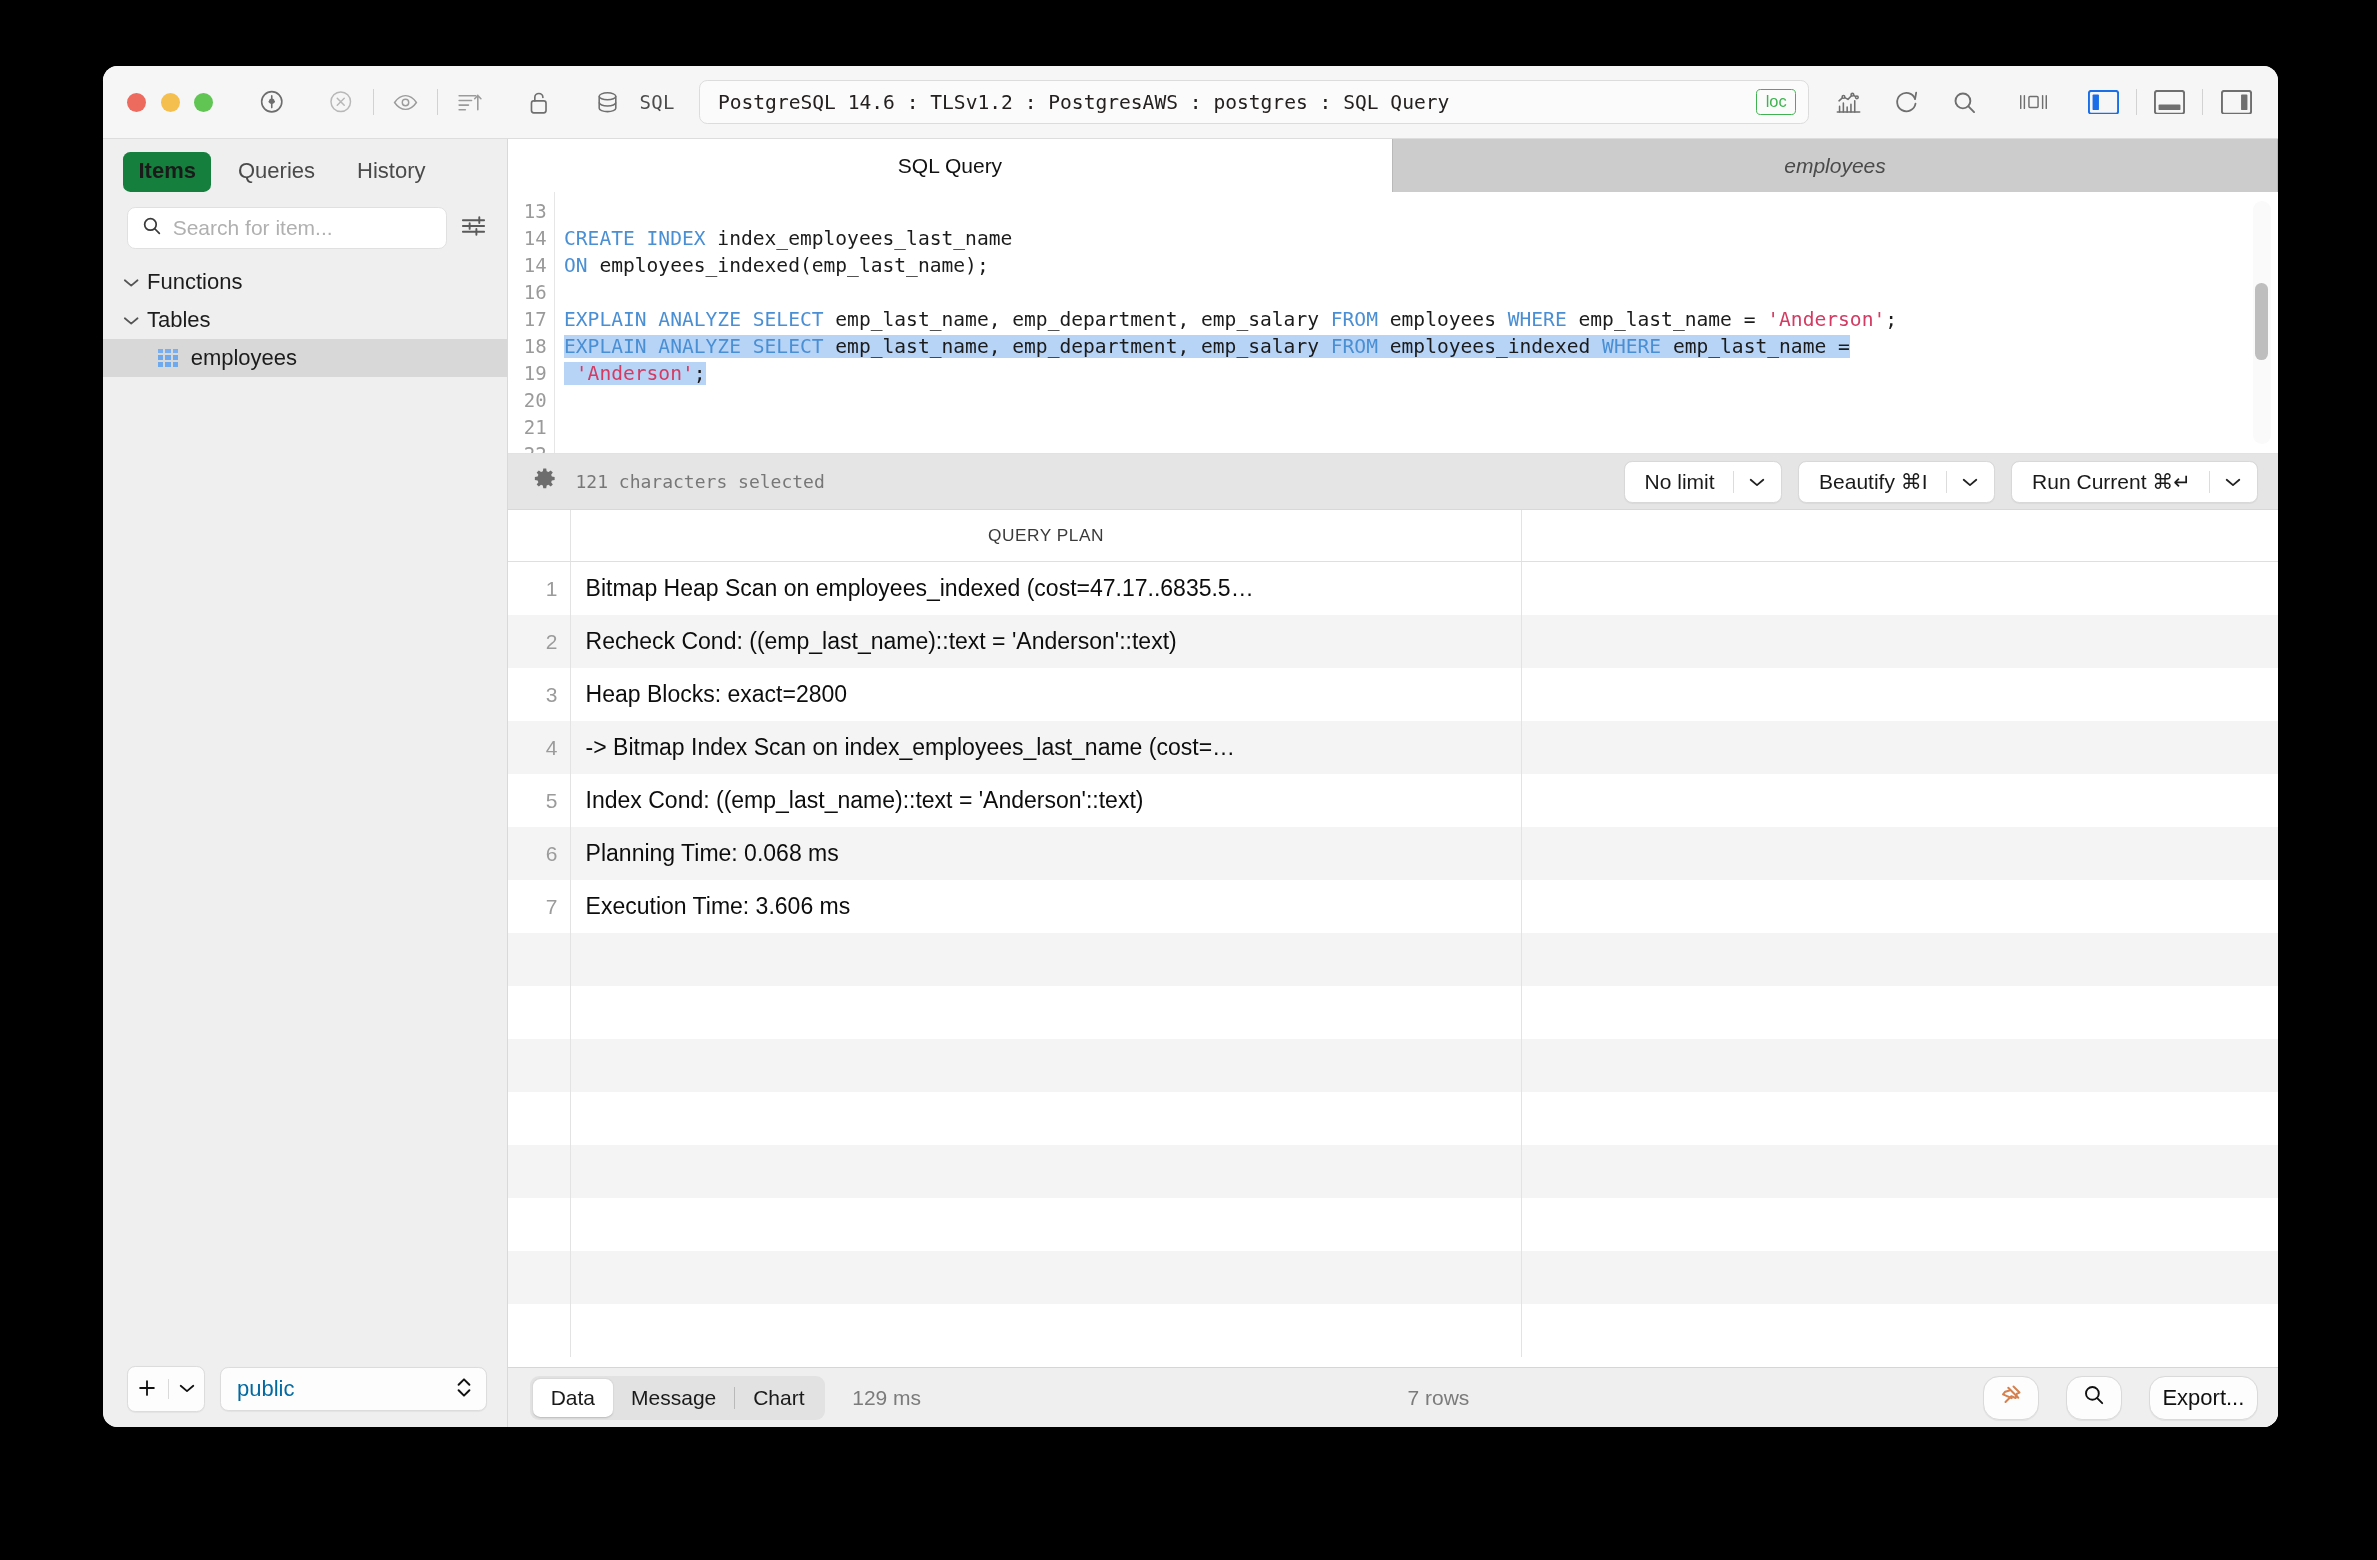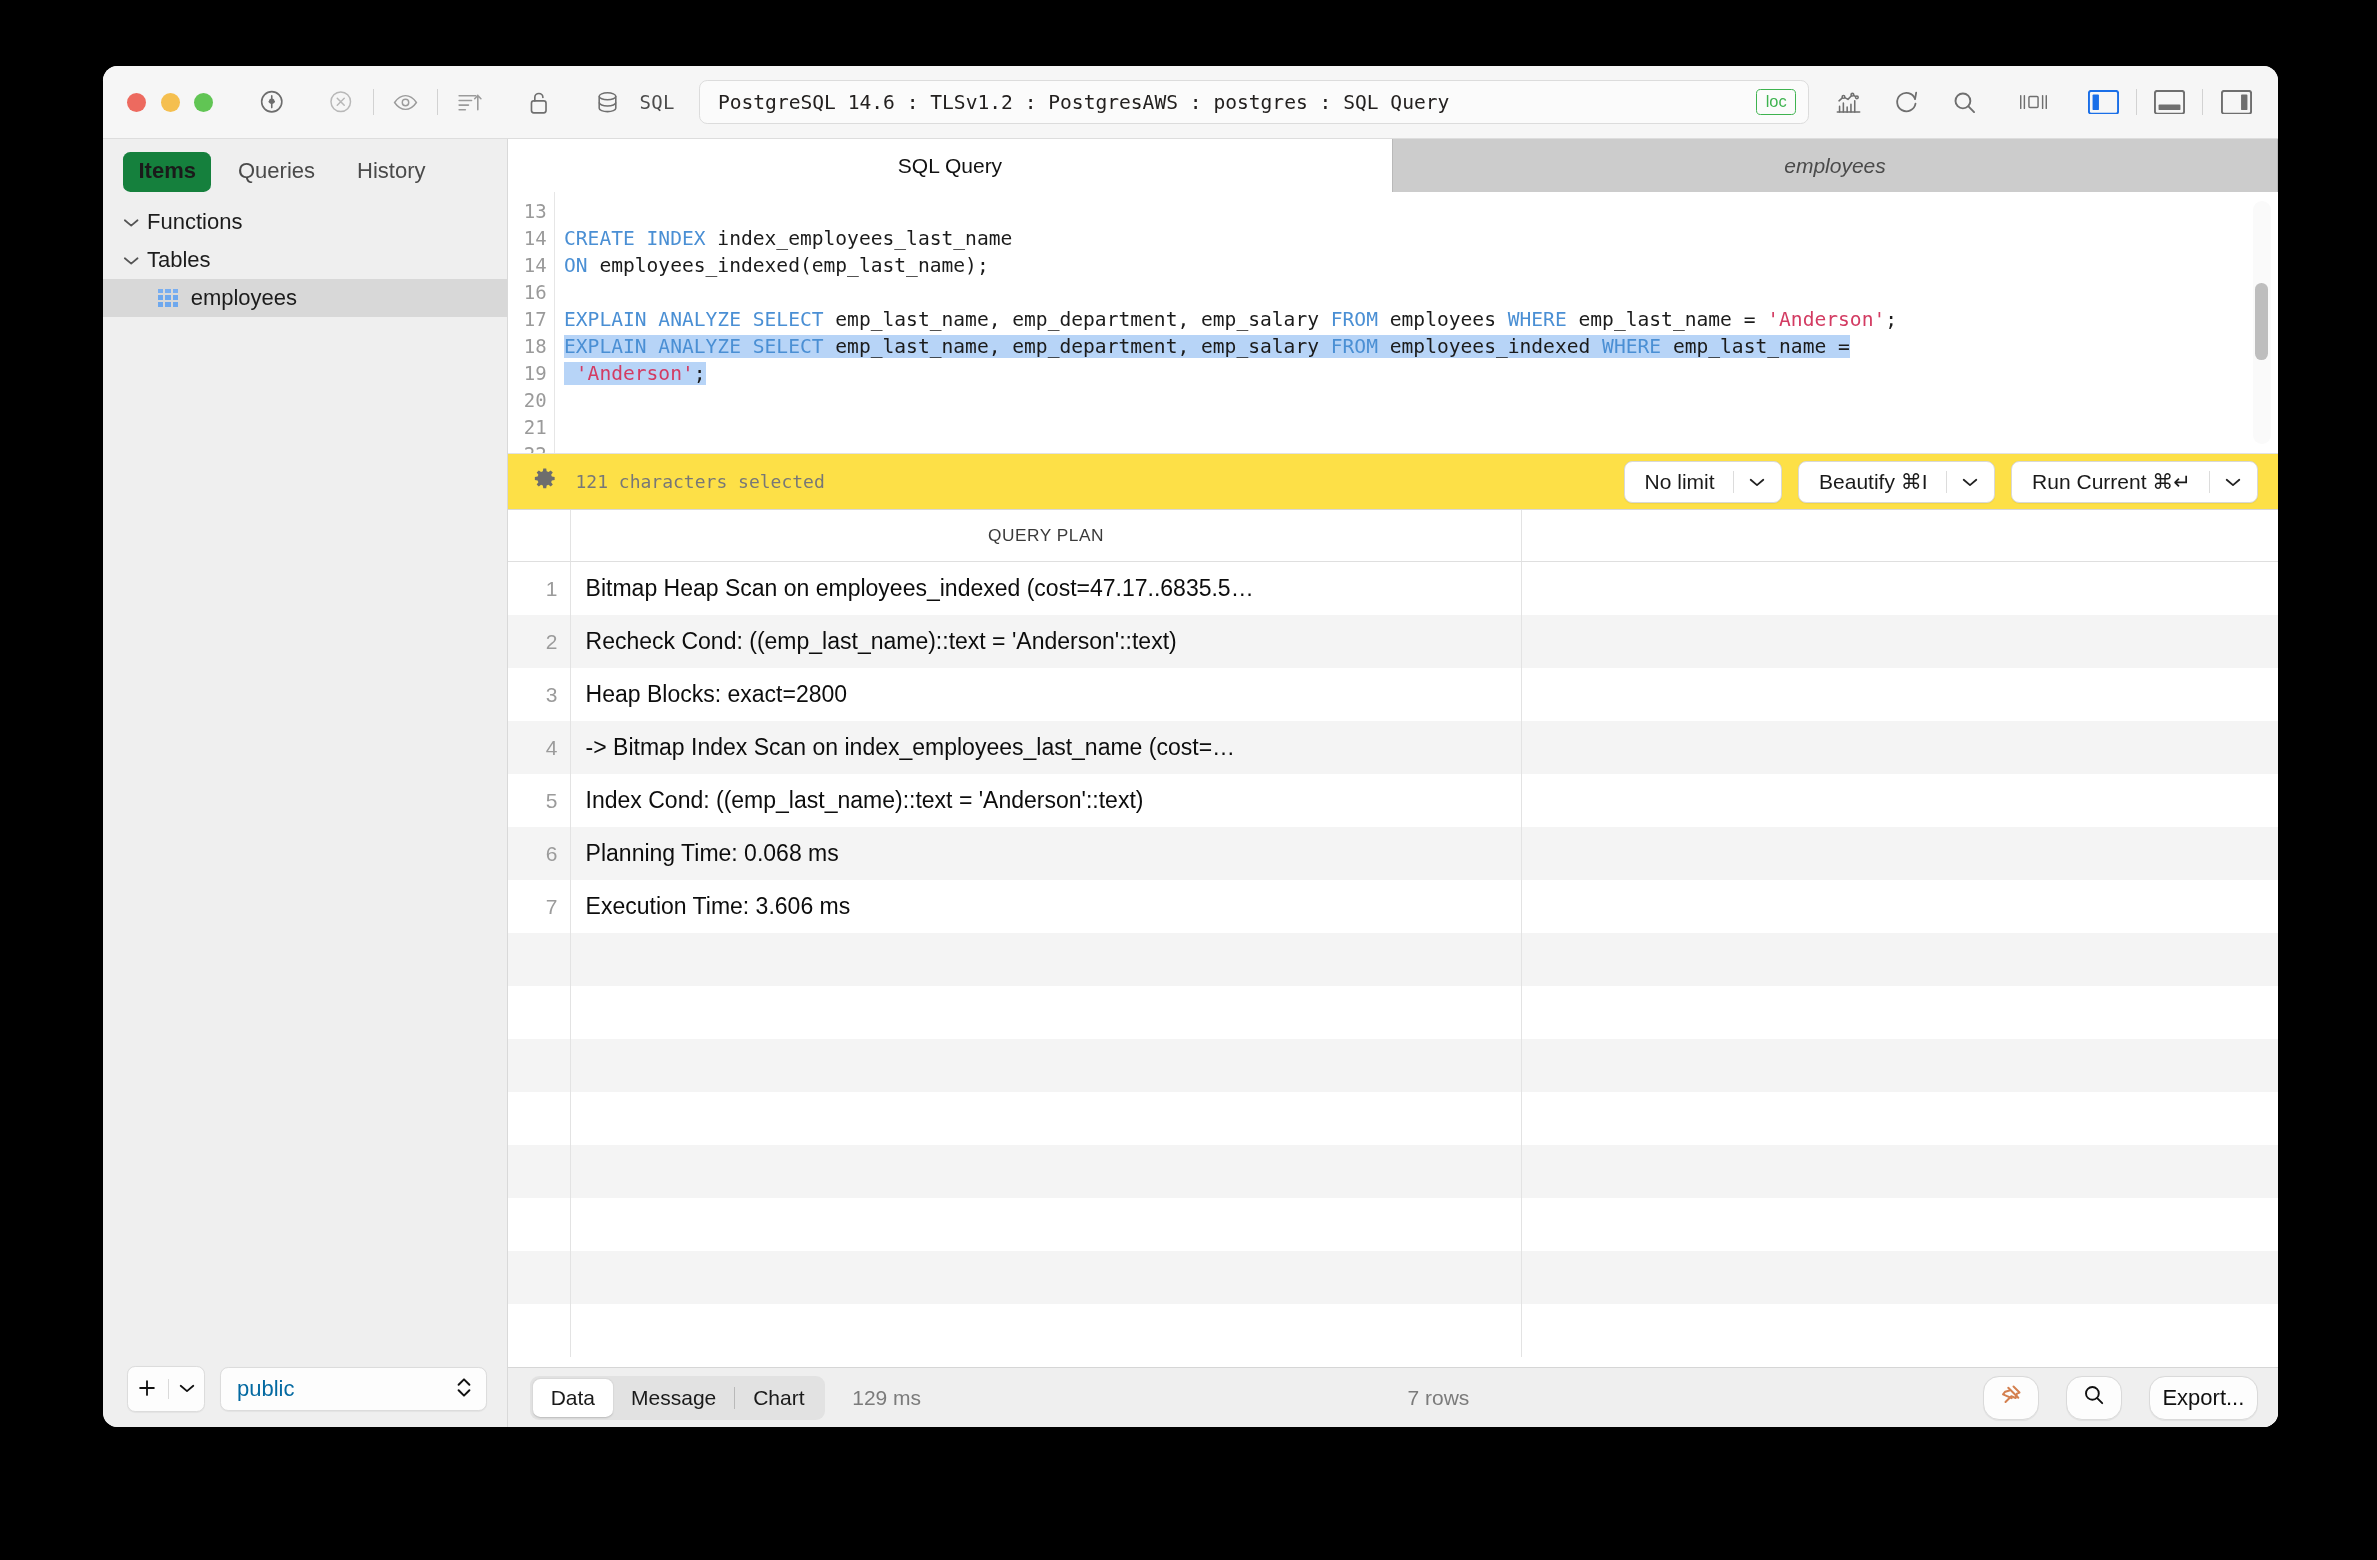--- a/index.html
+++ b/index.html
@@ -243,21 +243,21 @@
   }
   .ed-thumb {
     position: absolute; left: 2.7px; width: 12.7px;
     top: 82px; height: 77px;
     background: #bebebe; border-radius: 6.4px;
   }
 
   
   .ed-toolbar {
     height: 56px; flex: 0 0 auto;
-    background: #fde047;
+    background: #e5e5e5;
     display: flex; align-items: center;
     padding: 0 20px 0 24px;
     box-sizing: border-box;
     border-bottom: 0.9px solid #d8d8d8;
     gap: 0;
   }
   .sel-count { font-family: "DejaVu Sans Mono", monospace; font-size: 18px; color: #777; margin-left: 18px; }
   .spacer { flex: 1 1 auto; }
   .combo {
     height: 40px;
@@ -458,20 +458,37 @@
 
   <div class="body-split">
 
     <div class="sidebar">
       <div class="side-tabs">
         <div class="side-tab active">Items</div>
         <div class="side-tab">Queries</div>
         <div class="side-tab">History</div>
       </div>
 
+      <div class="search-row">
+        <div class="search-box">
+          <span>
+            <svg width="22" height="22" viewBox="0 0 24 24" fill="none" stroke="#3a3a3a" stroke-width="1.9">
+              <circle cx="10.3" cy="10.3" r="6.3"></circle>
+              <path d="M15 15l5 5" stroke-linecap="round"></path>
+            </svg>
+          </span>
+          <span class="search-ph">Search for item...</span>
+        </div>
+        <span>
+          <svg width="27" height="24" viewBox="0 0 28 24" fill="none" stroke="#5a5a5a" stroke-width="2">
+            <path d="M3 6h22M3 12h22M3 18h22" stroke-linecap="round"></path>
+            <path d="M20 3v6M10 9v6M17 15v6" stroke-linecap="round"></path>
+          </svg>
+        </span>
+      </div>
 
       <div class="tree">
         <div class="tree-row">
           <span class="twisty">
             <svg width="16.4" height="11" viewBox="0 0 18 12" fill="none" stroke="#555" stroke-width="1.9">
               <path d="M2 3.5L9 9.5 16 3.5" stroke-linecap="round" stroke-linejoin="round"></path>
             </svg>
           </span>
           <span>Functions</span>
         </div>

